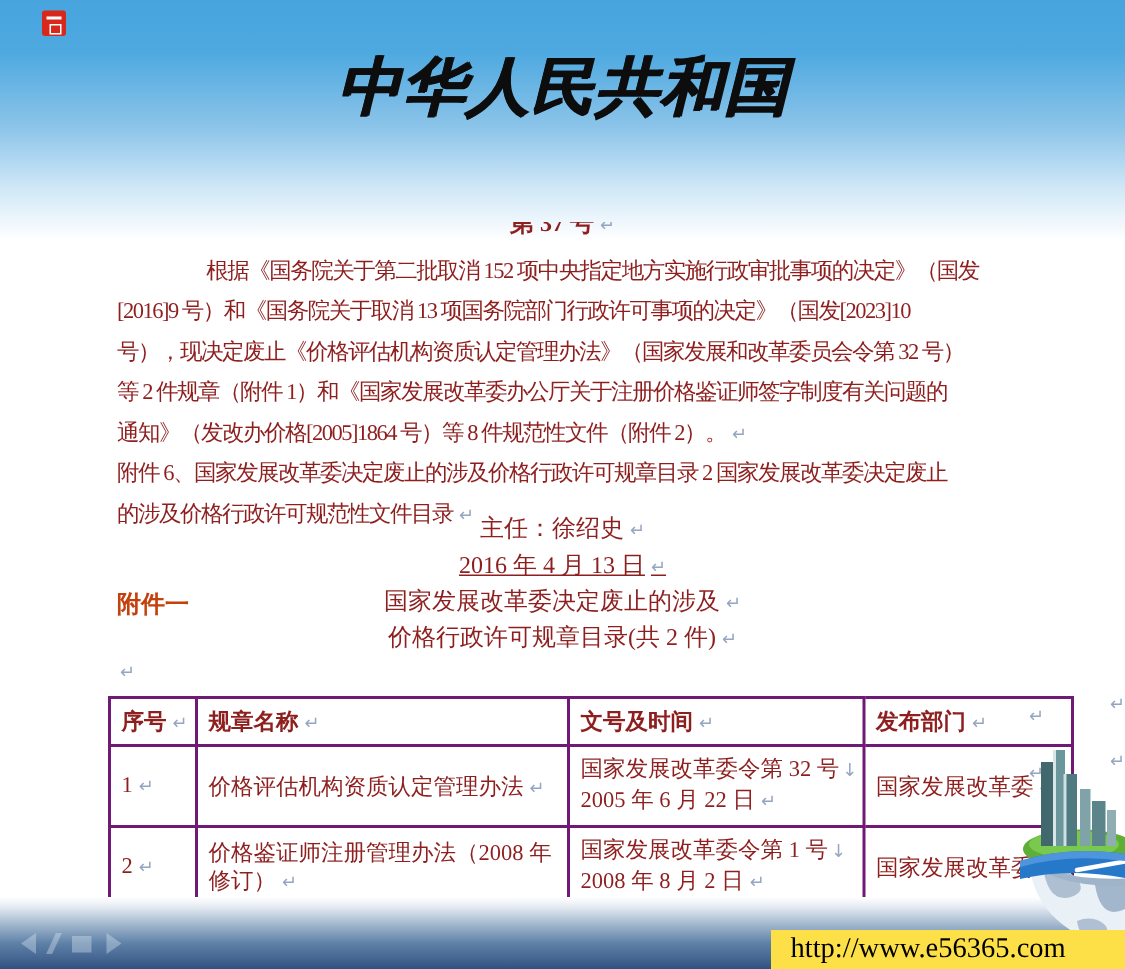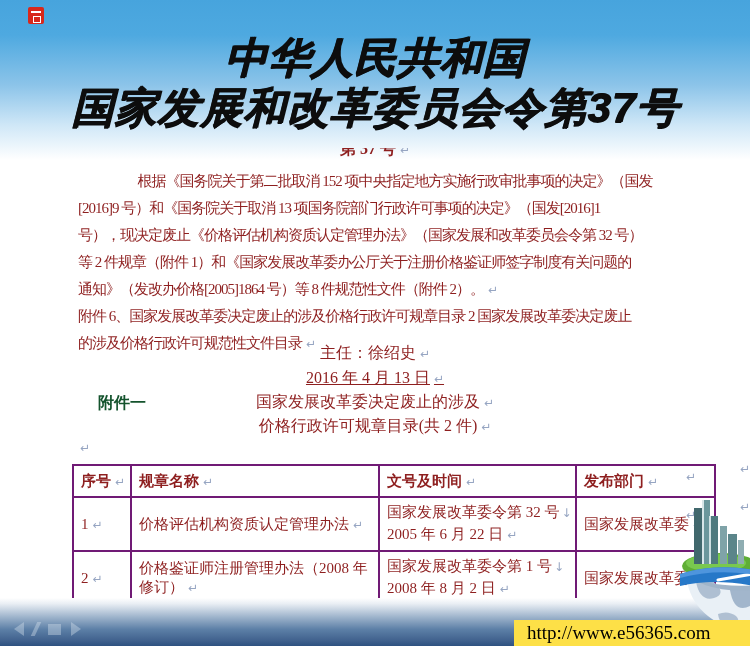--- a/index.html
+++ b/index.html
@@ -25,21 +25,21 @@
     text-shadow:1.4px 0 currentColor, 0 .6px currentColor;
   }
   
   .doc{color:#8e1f1f; font-family:"Liberation Serif",serif;}
   .clipwrap{position:absolute; left:0; right:0; top:148px; height:14px; overflow:hidden; text-align:center;text-decoration:underline;}
   .clipwrap .inner{display:inline-block; transform:translateY(-9px); font-size:16px; font-weight:bold;}
   .bodylines{position:absolute; left:78px; top:168px; width:600px;}
   .docline{height:27px; line-height:27px; font-size:15px; letter-spacing:-1px; white-space:nowrap;}
   .indent{padding-left:34px;text-align:center;}
   .centerline{position:absolute; left:0; right:0; text-align:center; font-size:16px; line-height:18px;}
-  .attach-label{position:absolute; left:78px; top:393px; color:#14532d; font-size:16px; font-weight:bold; font-family:"Liberation Serif",serif;margin-left:20px;}
+  .attach-label{position:absolute; left:78px; top:393px; color:#c2410c; font-size:16px; font-weight:bold; font-family:"Liberation Serif",serif;}
   .pmark{color:#96a5c2; font-size:12px; font-family:"DejaVu Sans",sans-serif; margin-left:4px; font-style:normal; font-weight:normal;}
   .lbmark{color:#96a5c2; font-size:12px; font-family:"DejaVu Sans",sans-serif; margin-left:2px;}
   .lonepmark{position:absolute; left:76px; top:441px;}
   
   .tablewrap{position:absolute; left:72px; top:464px;}
   table.doc-table{border-collapse:collapse; table-layout:fixed; width:606px;
     color:#8e1f1f; font-family:"Liberation Serif",serif; font-size:15px;}
   table.doc-table td,table.doc-table th{border:2px solid #701a75; padding:2px 4px 2px 7px; text-align:left; vertical-align:middle;}
   table.doc-table th{font-weight:bold; height:26px;}
   table.doc-table td{height:48px;}
@@ -68,31 +68,30 @@
 
   <div class="sky"></div>
 
   <div class="stamp">
       <i></i>
       <em></em>
     </div>
 
   <div class="title">
     <div>中华人民共和国</div>
-    <div>国家发展和改革委员会令第37号</div>
   </div>
 
   <div class="doc">
     <div class="clipwrap">
       <span class="inner"><span>第 37 号</span><span class="pmark">↵</span></span>
     </div>
 
     <div class="bodylines">
       <div class="docline indent"><span>根据《国务院关于第二批取消 152 项中央指定地方实施行政审批事项的决定》（国发</span></div>
-      <div class="docline"><span>[2016]9 号）和《国务院关于取消 13 项国务院部门行政许可事项的决定》（国发[2016]1</span></div>
+      <div class="docline"><span>[2016]9 号）和《国务院关于取消 13 项国务院部门行政许可事项的决定》（国发[2023]10</span></div>
       <div class="docline"><span>号），现决定废止《价格评估机构资质认定管理办法》（国家发展和改革委员会令第 32 号）</span></div>
       <div class="docline"><span>等 2 件规章（附件 1）和《国家发展改革委办公厅关于注册价格鉴证师签字制度有关问题的</span></div>
       <div class="docline"><span>通知》（发改办价格[2005]1864 号）等 8 件规范性文件（附件 2）。</span><span class="pmark">↵</span></div>
       <div class="docline"><span>附件 6、国家发展改革委决定废止的涉及价格行政许可规章目录 2 国家发展改革委决定废止</span></div>
       <div class="docline"><span>的涉及价格行政许可规范性文件目录</span><span class="pmark">↵</span></div>
     </div>
 
     <div class="centerline" style="top:344px;">
       <span>主任：徐绍史</span><span class="pmark">↵</span>
     </div>

